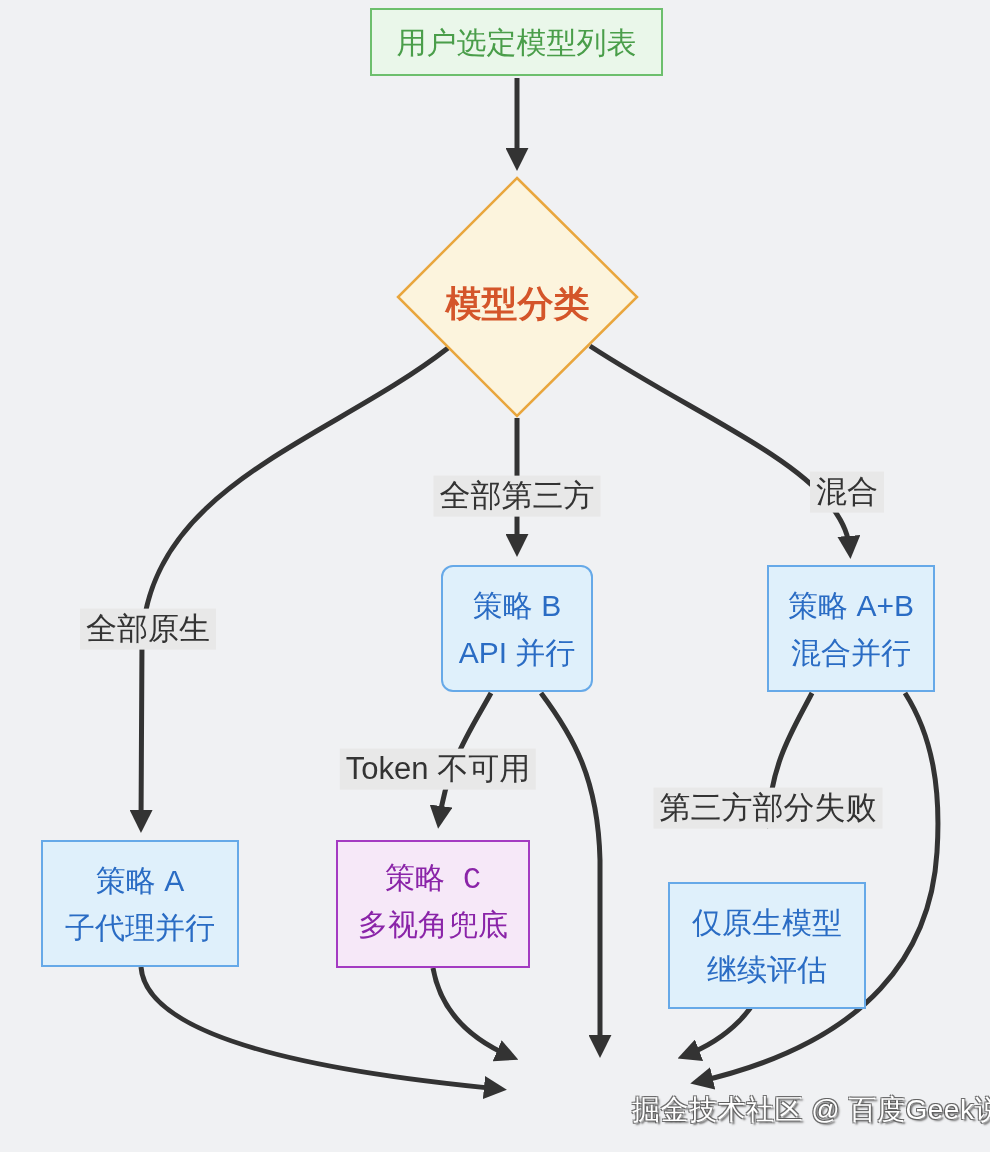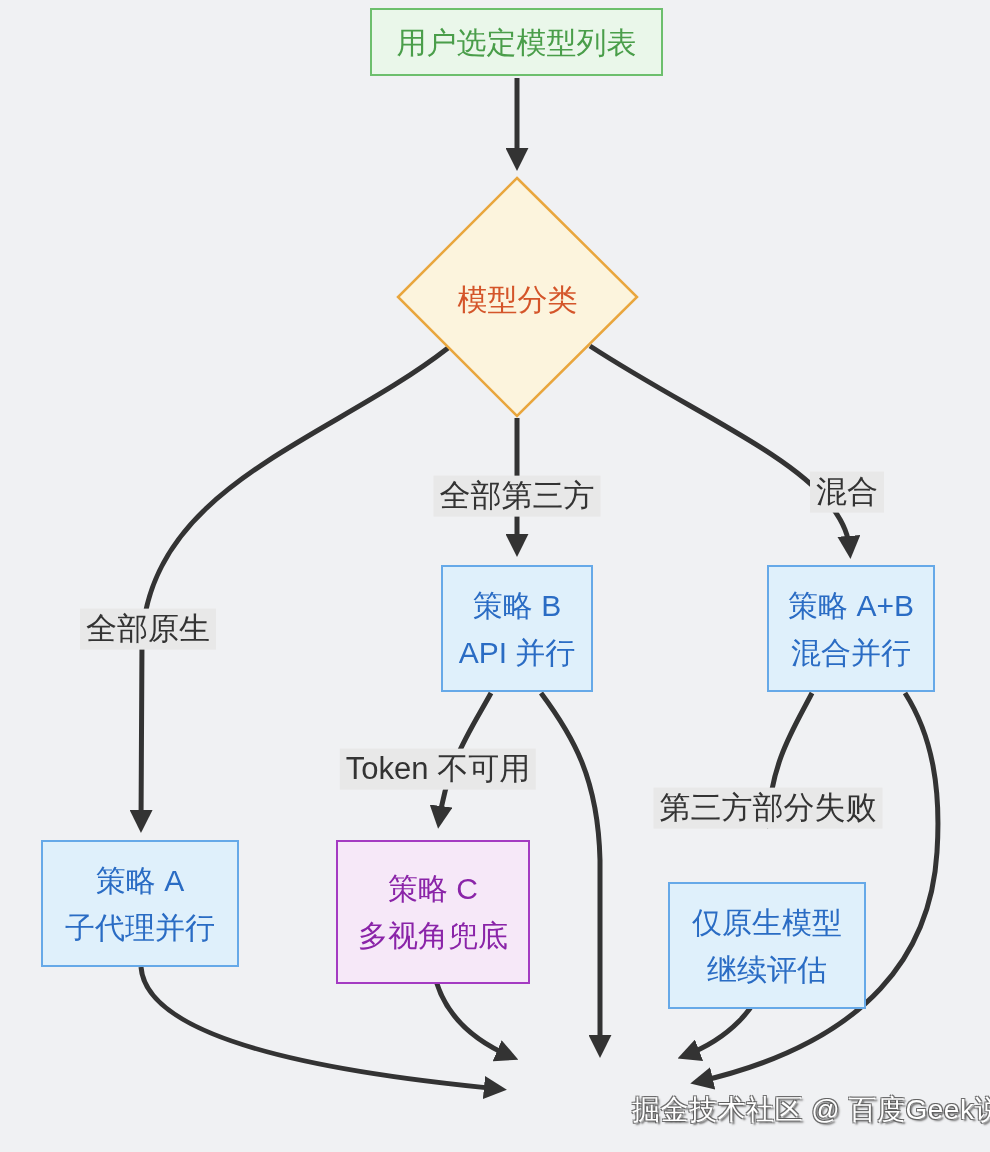--- a/index.html
+++ b/index.html
@@ -33,31 +33,32 @@
     font-size: 30px;
     line-height: 1.1;
     text-align: center;
     white-space: nowrap;
   }
   .node.green { background: var(--green-fill); border-color: var(--green-border); color: var(--green-text); }
   .node.blue  { background: var(--blue-fill);  border-color: var(--blue-border);  color: var(--blue-text); }
   .node.purple{ background: var(--purple-fill);border-color: var(--purple-border);color: var(--purple-text); }
 
   #node-start   { left: 370px; top: 8px;    width: 293px; height: 68px; justify-content: center; }
-  #node-strategy-b  { left: 441px; top: 565px; width: 152px; height: 127px; }
+  #node-strategy-b  { left: 441px; top: 565px; width: 152px; height: 127px; border-radius: 12px; }
   #node-strategy-ab { left: 767px; top: 565px; width: 168px; height: 127px; text-align: center; }
   #node-strategy-a  { left: 41px;  top: 840px; width: 198px; height: 127px; }
-  #node-strategy-c  { left: 336px; top: 840px; width: 194px; height: 144px; }
+  #node-strategy-c  { left: 336px; top: 840px; width: 194px; height: 128px; font-family: Liberation Mono, monospace; }
   #node-native-only { left: 668px; top: 840px; width: 198px; height: 127px; margin-top: 42px; }
   #node-report  { left: 519px; top: 1065px; width: 161px; height: 77px; }
 
   #diamond-label {
     position: absolute; left: 397px; top: 280px; width: 241px;
-    text-align: center; font-size: 30px;
+    text-align: center; font-size: 36px;
     color: var(--orange-text);
+    font-weight: bold;
   }
   .edge-label {
     position: absolute;
     transform: translate(-50%, -50%);
     background: var(--label-bg);
     color: var(--label-text);
     font-size: 31px;
     line-height: 1.25;
     padding: 1px 6px;
     white-space: nowrap;

